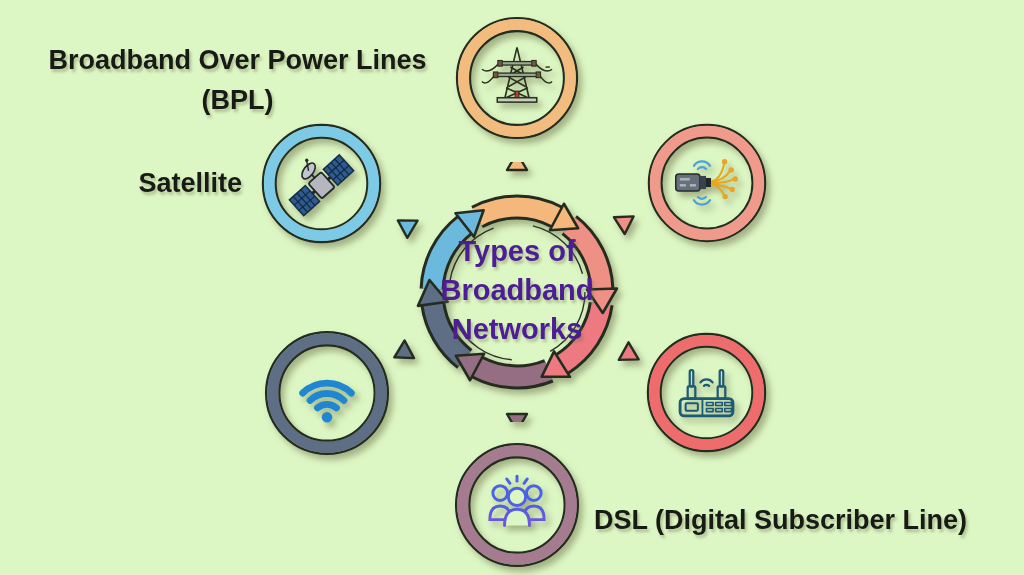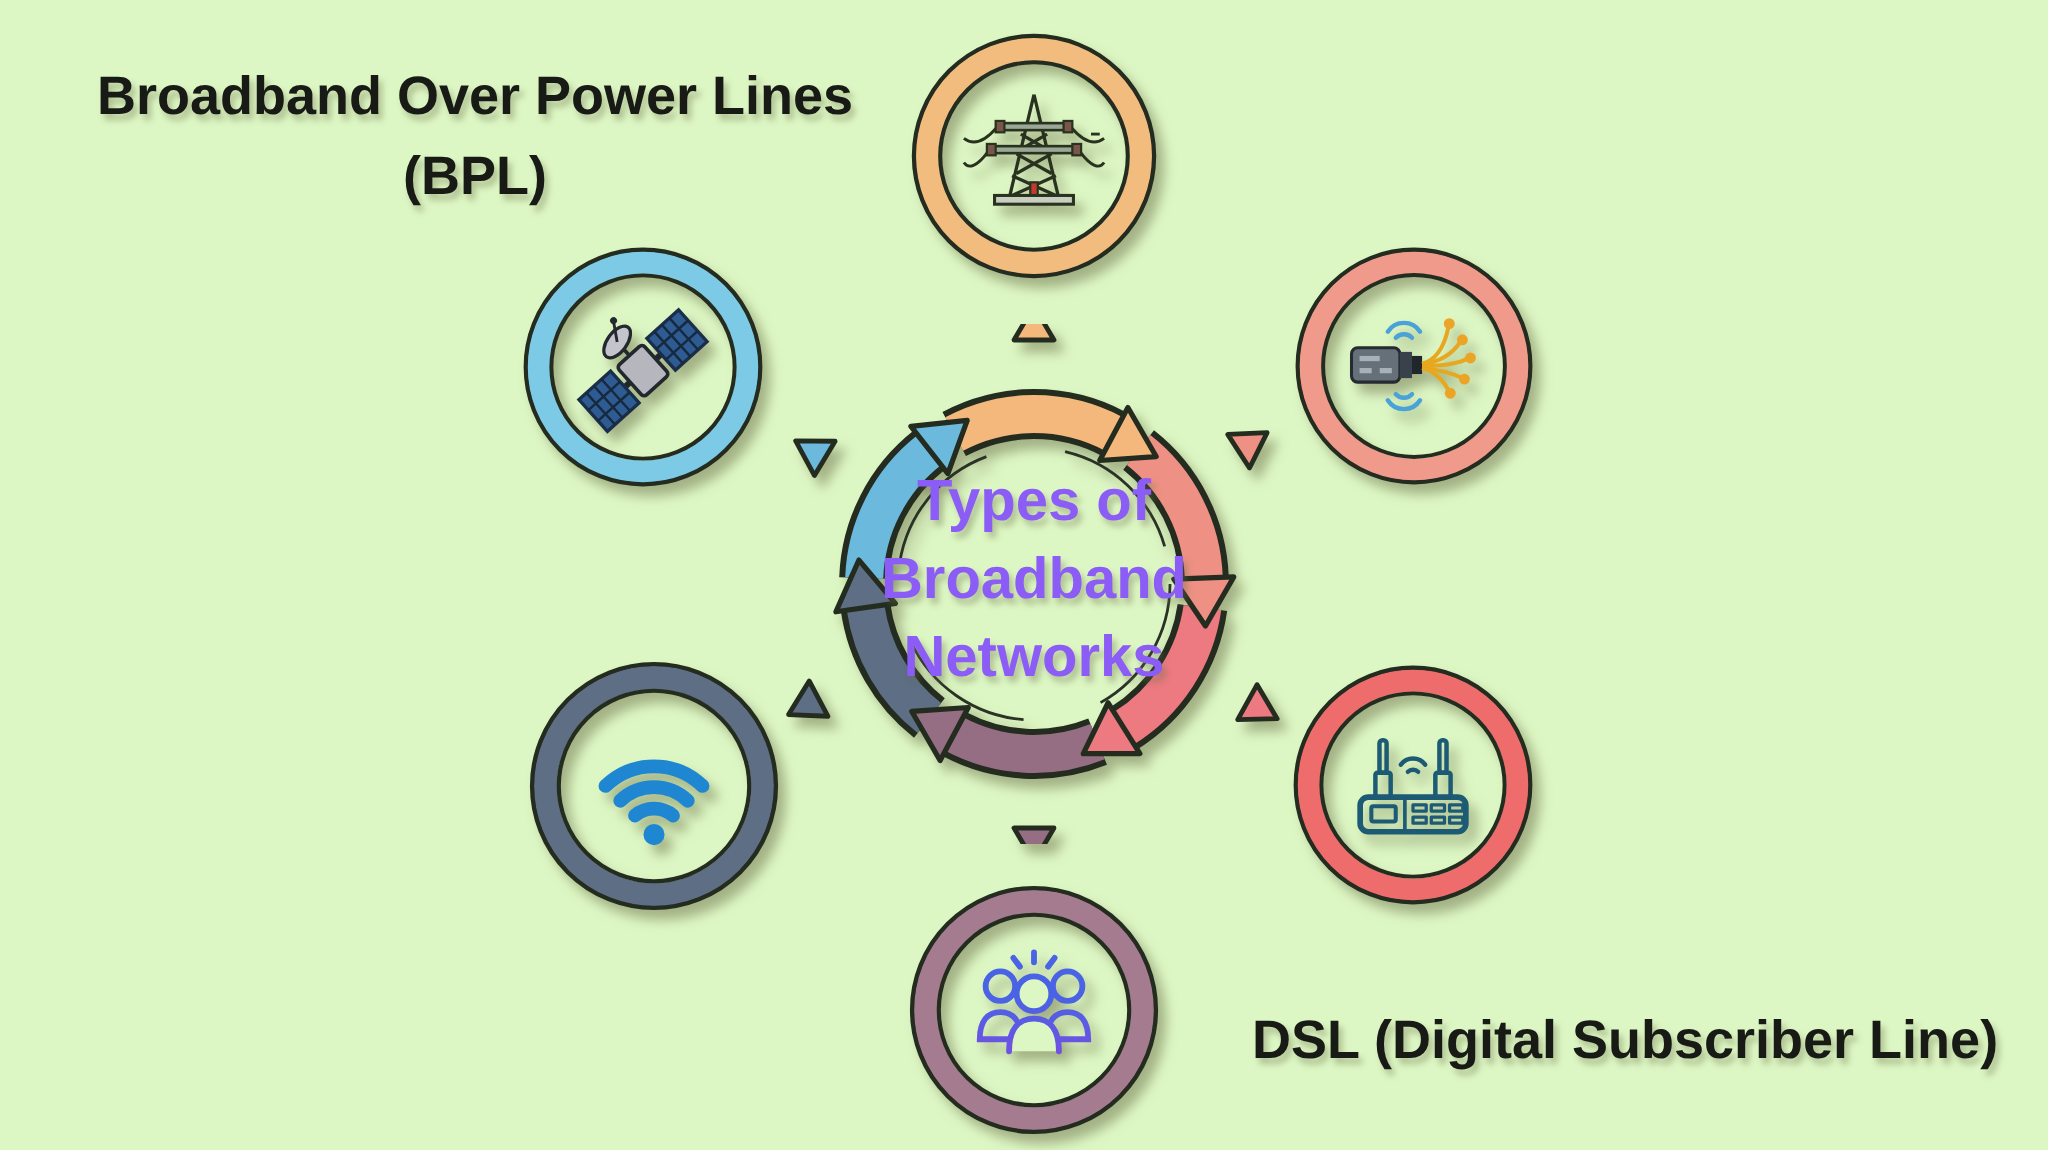--- a/index.html
+++ b/index.html
@@ -16,37 +16,38 @@
   .center-hub svg{display:block;filter:drop-shadow(4px 5px 3px rgba(105,110,70,.5));}
   .label{
     position:absolute;
     font-weight:700;
     font-size:27px;
     line-height:40px;
     color:#181a16;
     text-shadow:2px 3px 3px rgba(105,110,70,.4);
     white-space:nowrap;
   }
-  .label.wrap{white-space:normal;text-align:center;}
+  .label.wrap{white-space:normal;text-align:center;margin-top:12px;}
   .label.right{text-align:right;}
   .center-title{
     position:absolute;left:412px;top:232px;width:210px;
     font-weight:700;font-size:29px;line-height:39px;
-    color:#8b5cf6;text-align:center;
+    color:#4c1d95;text-align:center;
     text-shadow:2px 3px 3px rgba(105,110,70,.4);
     white-space:pre-line;
   }
 </style>
 </head>
 <body>
 
 <div id="stage">
 
   <div class="label wrap" style="left:30px;top:28px;width:415px;">Broadband Over Power Lines (BPL)</div>
-  <div class="label" style="left:594px;top:500px;margin-left:32px;">DSL (Digital Subscriber Line)</div>
+  <div class="label right" style="left:60px;top:163px;width:182px;">Satellite</div>
+  <div class="label" style="left:594px;top:500px;">DSL (Digital Subscriber Line)</div>
 
   <div class="center-hub">
     <svg viewBox="-130 -130 260 260" width="260" height="260">
 
       <circle r="68" fill="none" stroke="#2a3226" stroke-width="1.4" stroke-dasharray="72 40"></circle>
 
       <g fill="none" stroke="#242c20" stroke-width="25">
         <path d="M -84.9 -3.0 A 85 85 0 0 1 -52.3 -67.0"></path>
         <path d="M -39.9 -75.0 A 85 85 0 0 1 39.9 -75.0"></path>
         <path d="M 52.3 -67.0 A 85 85 0 0 1 84.9 -3.0"></path>

